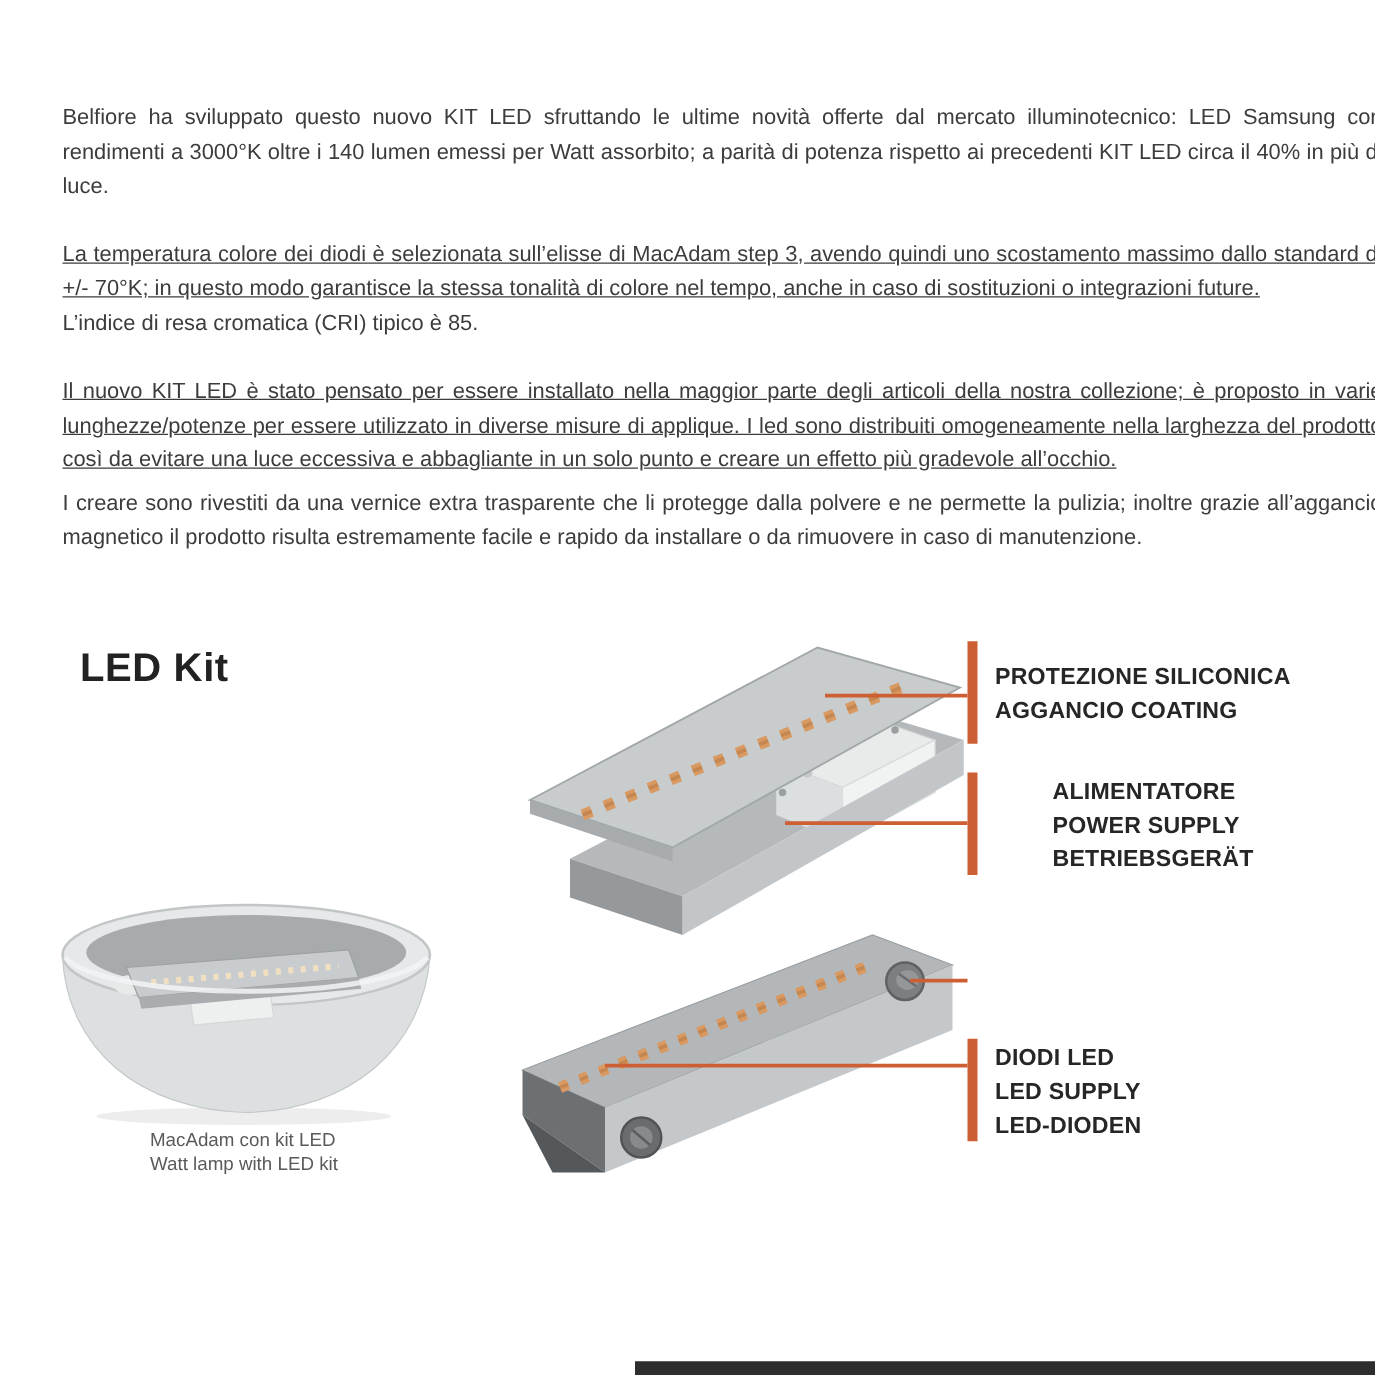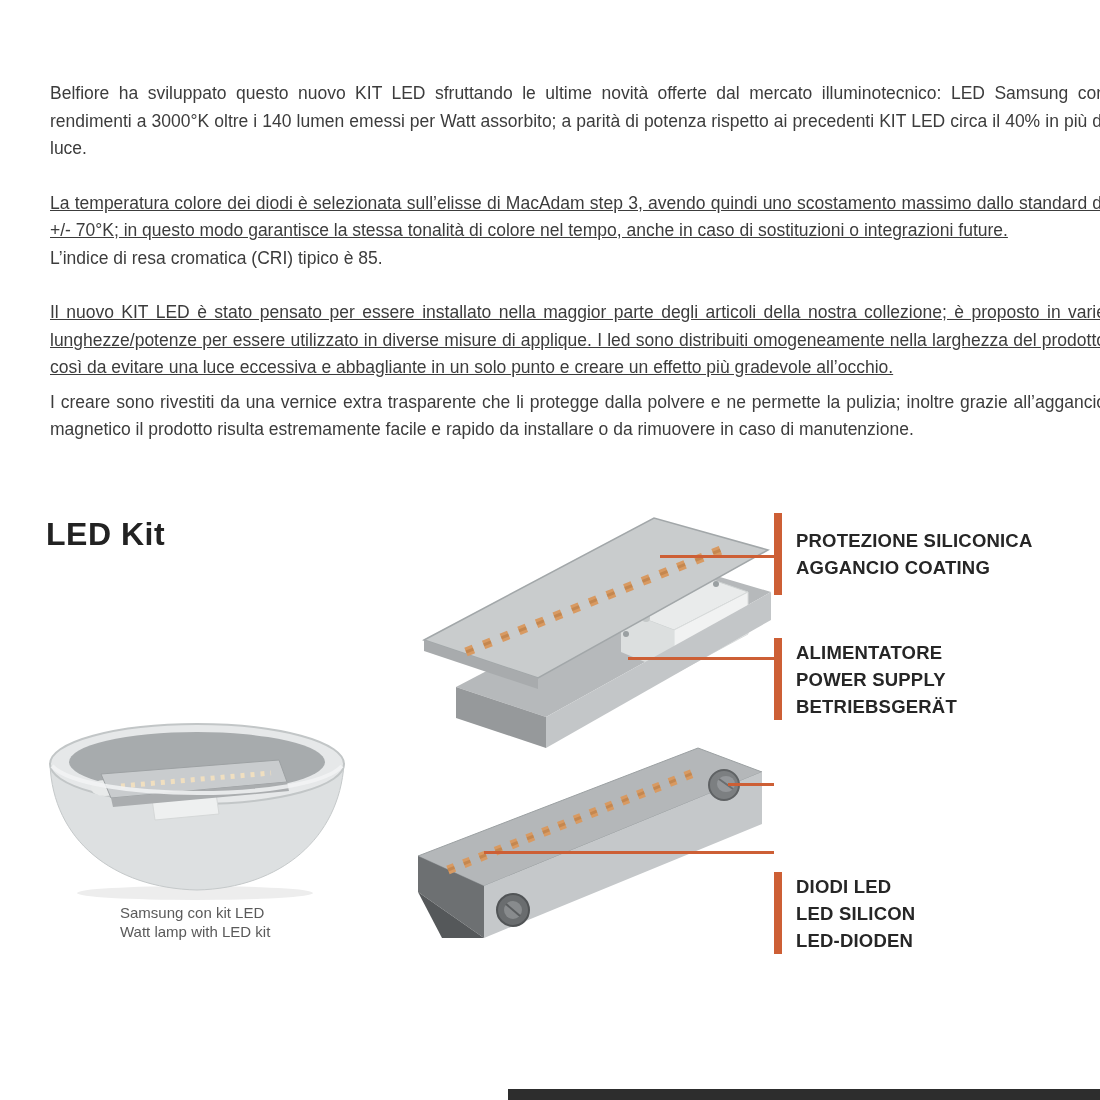--- a/index.html
+++ b/index.html
@@ -16,36 +16,36 @@
     position:absolute; left:22px; top:80px; width:1056px;
     font-size:17.5px; line-height:27.5px; text-align:justify;
     color:var(--body-text,#3c3c3c);
   }
   .copy p { margin:0; }
   .gap-lg { margin-top:27px !important;text-decoration:underline; }
   .gap-sm { margin-top:7px  !important; }
 
   
   .heading {
-    position:absolute; left:18px; top:516px;
+    position:absolute; left:36px; top:516px;
     font-size:32px; font-weight:bold; color:#222; letter-spacing:0.5px;
   }
 
   
   .label { position:absolute; left:746px; display:flex; align-items:stretch; }
   .label .bar { width:8px; background:var(--accent,#cd5f35); flex:0 0 8px; }
   .label .lines {
     margin-left:14px; font-weight:bold; font-size:18.5px; line-height:27px;
     color:#262626; letter-spacing:0.2px; white-space:nowrap;
     display:flex; flex-direction:column; justify-content:center;
   }
   .label-1 { top:513px; height:82px; }
-  .label-2 { top:638px; height:82px; }
+  .label-2 { top:618px; height:82px;gap:46px; }
   .label-3 { top:743px; height:84px; }
-  .label-4 { top:872px; height:82px; }
+  .label-4 { top:831px; height:82px; }
 
   
   .connector { position:absolute; height:3px; background:var(--accent,#cd5f35); }
   .connector-1 { left:632px; top:555px; width:114px; }
   .connector-2 { left:600px; top:657px; width:146px; }
   .connector-3 { left:700px; top:783px; width:46px; }
   .connector-4 { left:456px; top:851px; width:290px; }
 
   
   .art { position:absolute; }
@@ -144,21 +144,21 @@
         <ellipse cx="62" cy="98" rx="14" ry="8" fill="#e8eaea"></ellipse>
         <polygon points="58,84 236,70 244,92 68,108" fill="#c9ccce" stroke="#9da1a3" stroke-width="1"></polygon>
         <polygon points="68,108 244,92 246,101 70,117" fill="#aaadaf"></polygon>
         <line x1="78" y1="96" x2="228" y2="83" stroke="#f0dfc0" stroke-width="5" stroke-dasharray="4 6"></line>
       </g>
       <path d="M9,76 C44,112 266,112 299,76" stroke="#f2f3f4" stroke-width="4" fill="none" opacity="0.85"></path>
     </svg>
   </div>
 
   <div class="caption">
-    <div>Samsung con kit LED</div>
+    <div>MacAdam con kit LED</div>
     <div>Watt lamp with LED kit</div>
   </div>
 
   <div class="connector connector-1"></div>
   <div class="connector connector-2"></div>
   <div class="connector connector-3"></div>
   <div class="connector connector-4"></div>
 
   <div class="label label-1">
     <div class="bar"></div>
@@ -175,20 +175,20 @@
       <div>POWER SUPPLY</div>
       <div>BETRIEBSGERÄT</div>
     </div>
   </div>
 
 
   <div class="label label-4">
     <div class="bar"></div>
     <div class="lines">
       <div>DIODI LED</div>
-      <div>LED SILICON</div>
+      <div>LED SUPPLY</div>
       <div>LED-DIODEN</div>
     </div>
   </div>
 
   <div class="footer-bar"></div>
 
 </div>
 
 </body></html>

